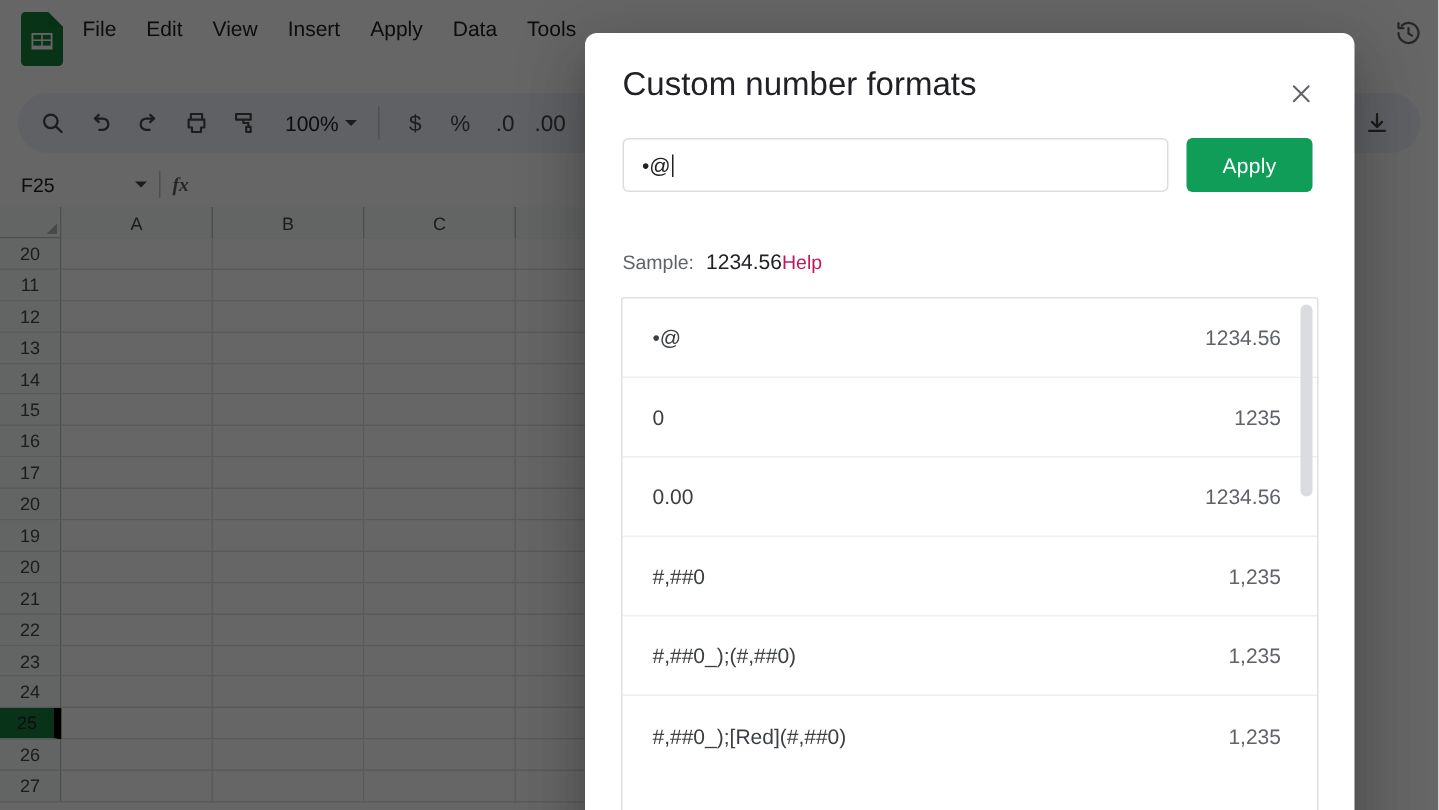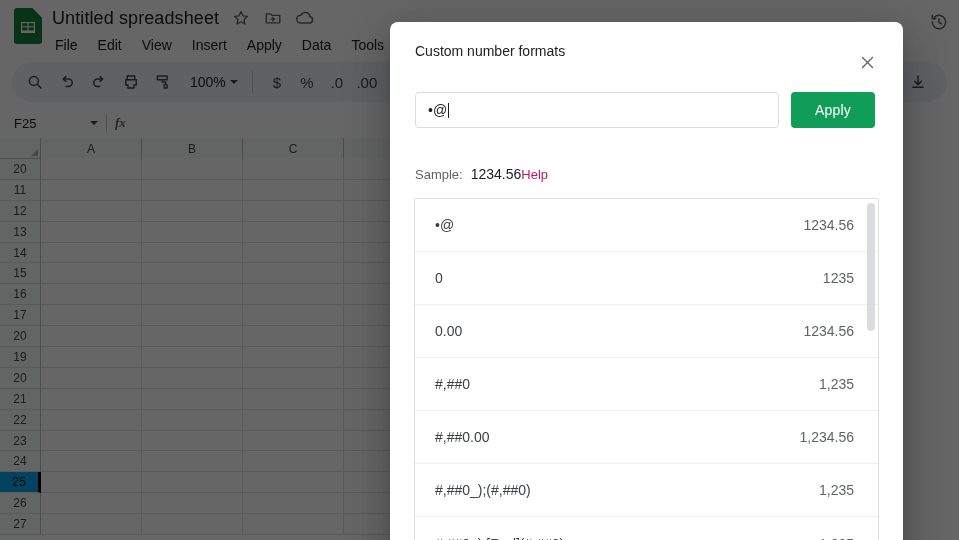--- a/index.html
+++ b/index.html
@@ -116,42 +116,42 @@
     font-size: 12px; color: #444746;
   }
   .row-headers { position: absolute; left: 0; top: 21px; width: 41px; }
   .row-head {
     height: 20.9px; background: #f8f9fa;
     border-right: 1px solid #c0c0c0; border-bottom: 1px solid #e0e0e0;
     display: flex; align-items: center; justify-content: center;
     font-size: 12px; color: #444746;
   }
   .row-head.selected {
-    background: #0ea5e9; color: #202124; font-weight: normal;
-    border-right: 3px solid #000000;
+    background: #15803d; color: #202124; font-weight: normal;
+    border-right: 5px solid #000000;
   }
   .cells { position: absolute; left: 41px; top: 21px; }
   .cell-row { display: flex; }
   .cell {
     width: 101px; height: 20.9px;
     border-right: 1px solid #e0e0e0; border-bottom: 1px solid #e0e0e0;
     background: #fff;
   }
 
   
   .dialog {
     position: absolute; left: 390px; top: 22px;
     width: 513px; height: 560px;
     background: #ffffff; border-radius: 8px;
     box-shadow: 0 24px 38px 3px rgba(0,0,0,.14), 0 9px 46px 8px rgba(0,0,0,.12), 0 11px 15px -7px rgba(0,0,0,.2);
     z-index: 100; overflow: hidden;
   }
   .dlg-title {
     position: absolute; left: 25px; top: 21px;
-    font-size: 14px; color: #202124; font-weight: normal; letter-spacing: 0;
+    font-size: 22px; color: #202124; font-weight: normal; letter-spacing: 0;
   }
   .dlg-close {
     position: absolute; right: 24px; top: 28px;
     width: 24px; height: 24px; color: #5f6368;
     display: flex; align-items: center; justify-content: center;
   }
   .dlg-close svg { display: block; }
 
   .format-row {
     position: absolute; left: 25px; top: 70px;
@@ -227,39 +227,20 @@
           <path d="M18 0l10 10h-10z" fill="#0f7a30"></path>
           <rect x="7" y="14" width="14" height="11" fill="#fff"></rect>
           <rect x="8.2" y="15.2" width="5.3" height="3.1" fill="#188038"></rect>
           <rect x="14.5" y="15.2" width="5.3" height="3.1" fill="#188038"></rect>
           <rect x="8.2" y="19.3" width="5.3" height="3.1" fill="#188038"></rect>
           <rect x="14.5" y="19.3" width="5.3" height="3.1" fill="#188038"></rect>
         </svg>
       </div>
 
       <div class="title-block">
-        <div class="doc-title-row">
-          <span class="doc-title">Untitled spreadsheet</span>
-          <span class="title-icon">
-            <svg width="18" height="18" viewBox="0 0 24 24" fill="none" stroke="currentColor" stroke-width="1.8">
-              <path d="M12 3.5l2.6 5.6 6 .7-4.5 4.2 1.2 6-5.3-3-5.3 3 1.2-6L3.4 9.8l6-.7z" stroke-linejoin="round"></path>
-            </svg>
-          </span>
-          <span class="title-icon">
-            <svg width="18" height="18" viewBox="0 0 24 24" fill="none" stroke="currentColor" stroke-width="1.8">
-              <path d="M3 6.5h6l1.6 2H21v10H3z" stroke-linejoin="round"></path>
-              <path d="M12 11v5M9.5 13.5h5" stroke-linecap="round"></path>
-            </svg>
-          </span>
-          <span class="title-icon">
-            <svg width="20" height="18" viewBox="0 0 24 20" fill="none" stroke="currentColor" stroke-width="1.8">
-              <path d="M6.3 16h11.2a4 4 0 0 0 .4-7.9A5.6 5.6 0 0 0 7.3 6.6 4.7 4.7 0 0 0 6.3 16z" stroke-linejoin="round"></path>
-            </svg>
-          </span>
-        </div>
         <div class="menu-row">
           <span class="menu-item">File</span>
           <span class="menu-item">Edit</span>
           <span class="menu-item">View</span>
           <span class="menu-item">Insert</span>
           <span class="menu-item">Apply</span>
           <span class="menu-item">Data</span>
           <span class="menu-item">Tools</span>
         </div>
       </div>
@@ -526,24 +507,20 @@
           </div>
           <div class="fmt-item">
             <span class="fmt-pattern">0.00</span>
             <span class="fmt-preview">1234.56</span>
           </div>
           <div class="fmt-item">
             <span class="fmt-pattern">#,##0</span>
             <span class="fmt-preview">1,235</span>
           </div>
           <div class="fmt-item">
-            <span class="fmt-pattern">#,##0.00</span>
-            <span class="fmt-preview">1,234.56</span>
-          </div>
-          <div class="fmt-item">
             <span class="fmt-pattern">#,##0_);(#,##0)</span>
             <span class="fmt-preview">1,235</span>
           </div>
           <div class="fmt-item">
             <span class="fmt-pattern">#,##0_);[Red](#,##0)</span>
             <span class="fmt-preview">1,235</span>
           </div>
         </div>
       <div class="fmt-scrollbar">
         <div class="fmt-thumb"></div>

